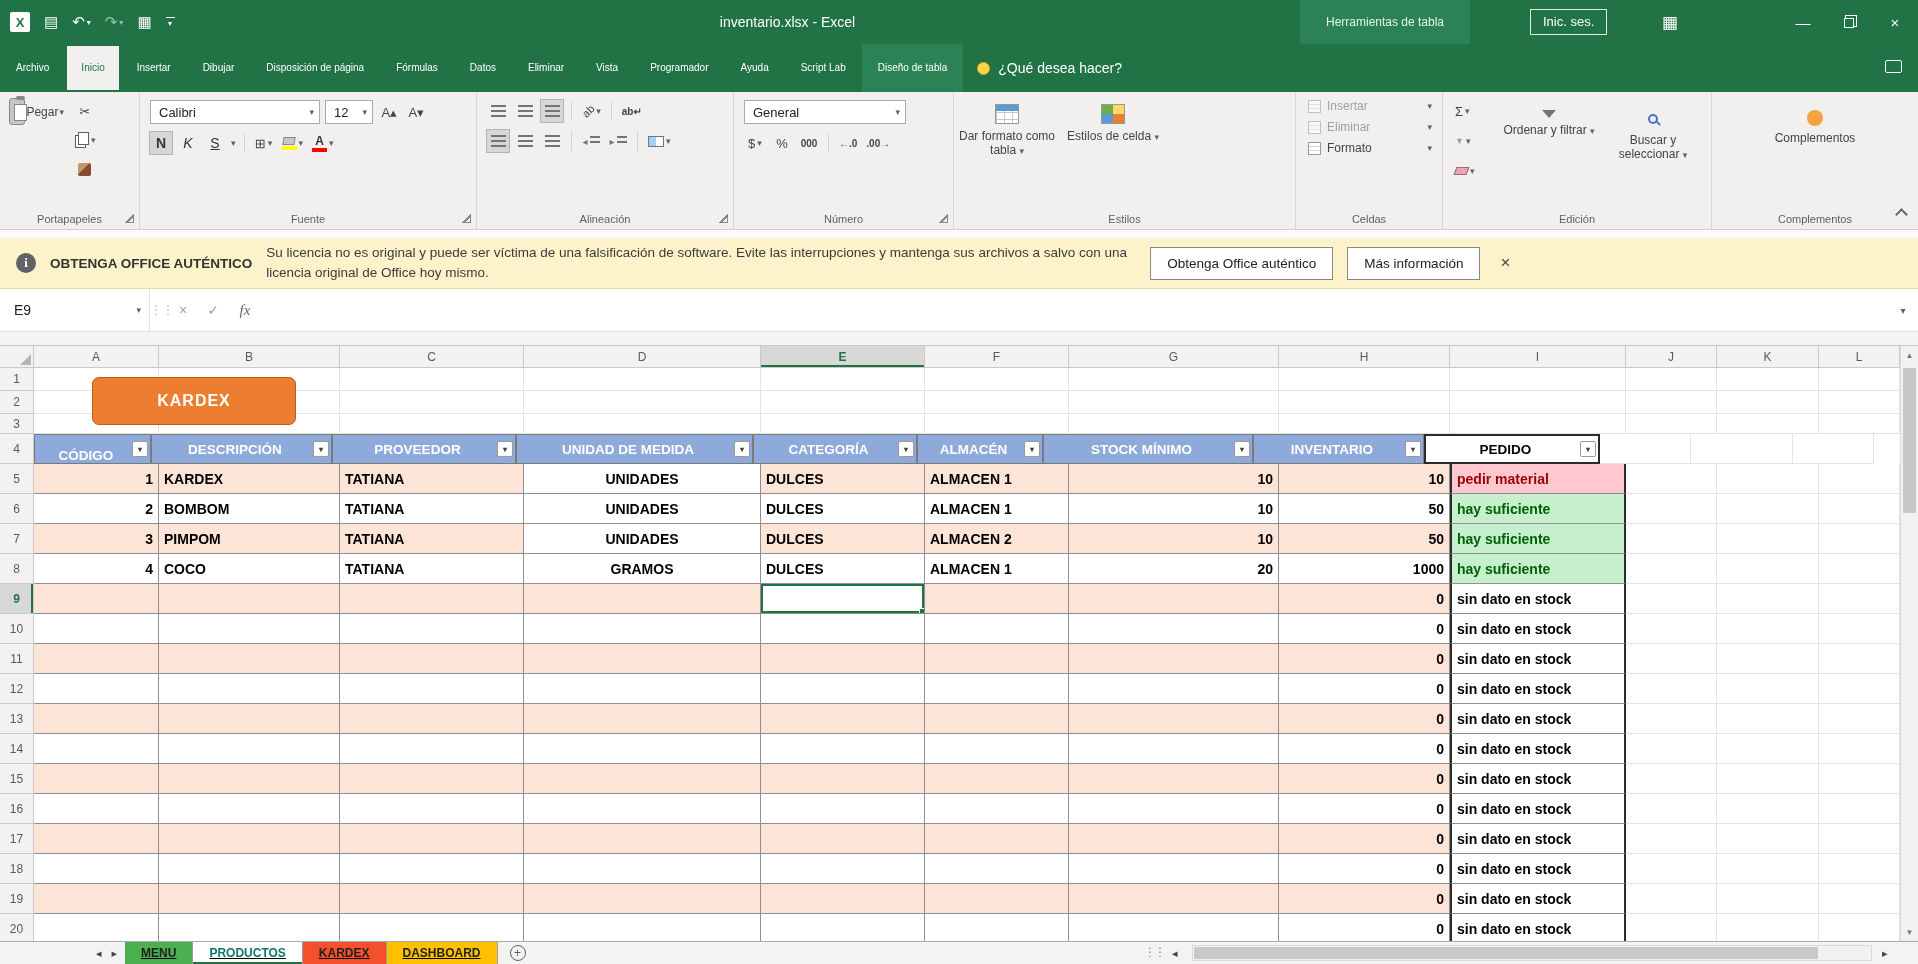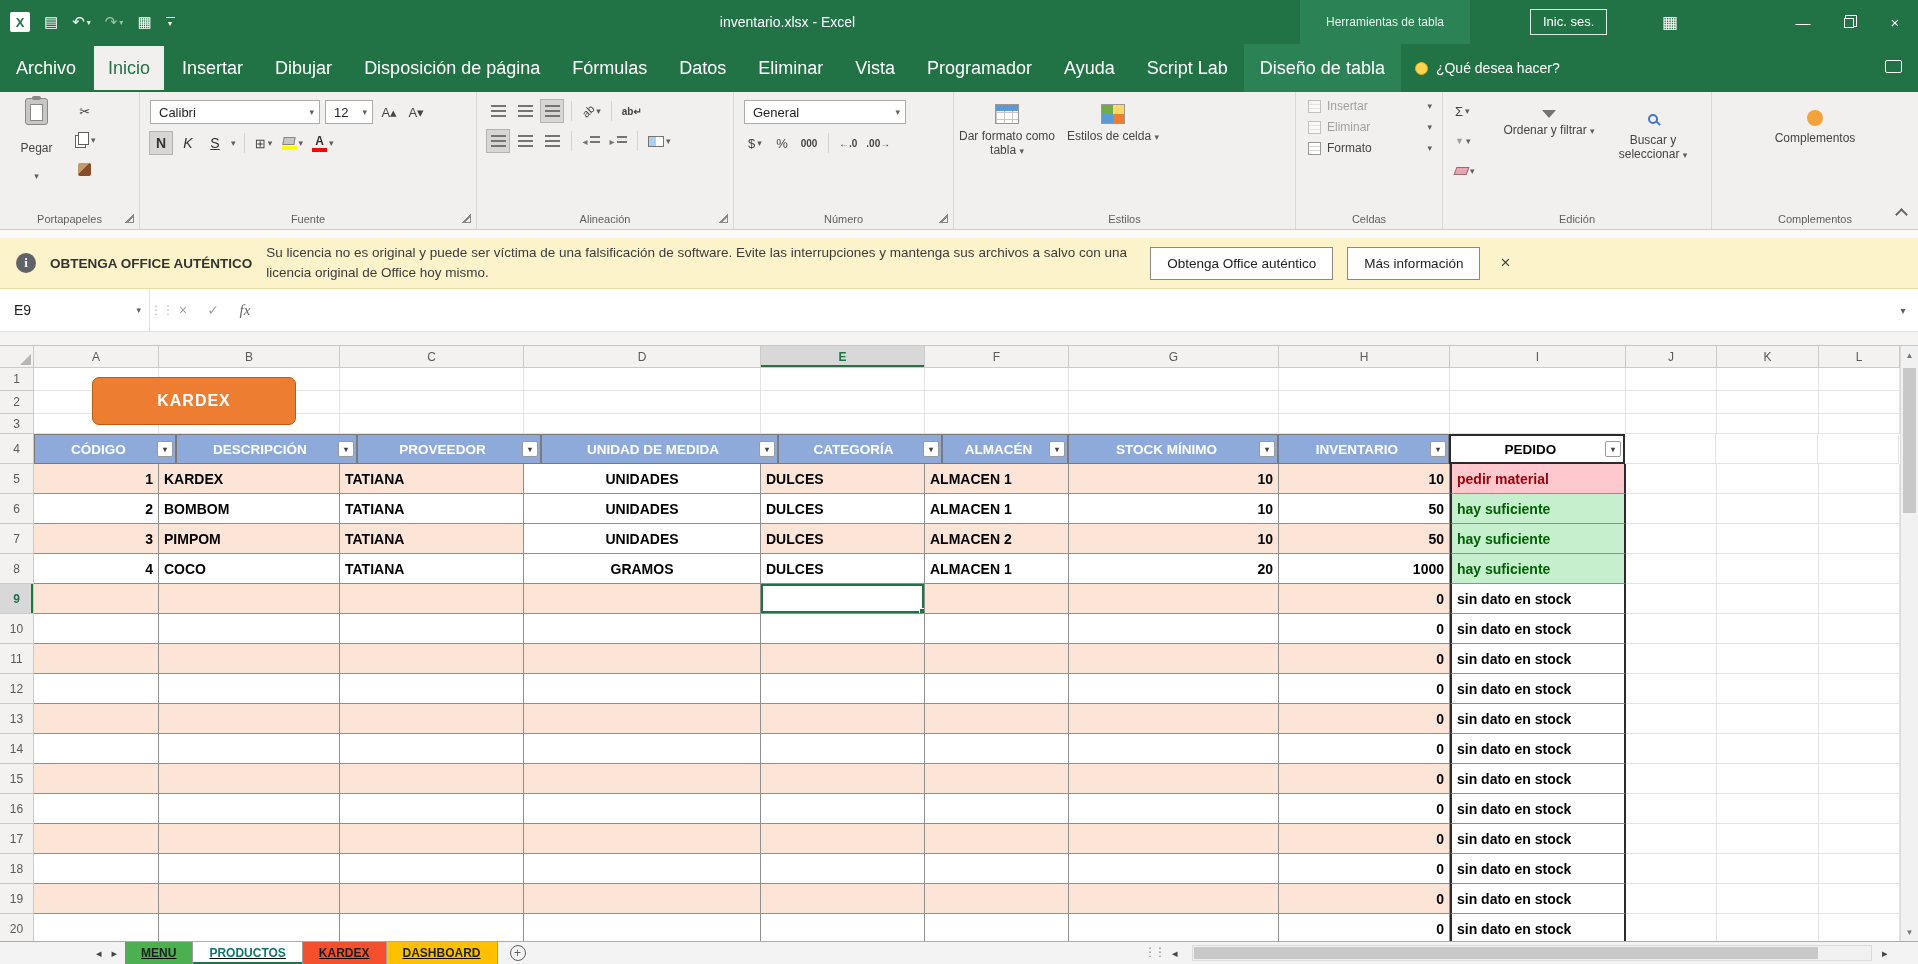--- a/index.html
+++ b/index.html
@@ -20,42 +20,42 @@
   .ctx-block { position:absolute; left:1300px; top:0; width:170px; height:44px; background:#2B8254; display:flex; align-items:center; justify-content:center; font-size:12px; color:#E4F3EA; }
   .signin { position:absolute; left:1530px; top:9px; height:26px; padding:0 12px; background:transparent; border:1px solid rgba(255,255,255,.85); color:#fff; font-size:13px; line-height:24px; }
   .disp-icon { position:absolute; left:1662px; top:12px; font-size:17px; }
   .winbtns { position:absolute; right:0; top:0; height:44px; display:flex; }
   .winbtn { width:46px; height:44px; display:flex; align-items:center; justify-content:center; font-size:15px; }
   .ic-restore { width:10px; height:10px; border:1px solid #fff; box-shadow:2px -2px 0 0 #217346, 2px -2px 0 1px #fff; margin-top:2px; }
 
   
   .tabrow { position:absolute; top:44px; left:0; right:0; height:48px; background:#217346; display:flex; align-items:stretch; color:#fff; }
   .tabstrip { display:flex; align-items:stretch; }
-  .rtab { padding:0 16px; line-height:48px; font-size:18px; white-space:nowrap; }
+  .rtab { padding:0 16px; line-height:48px; font-size:10px; white-space:nowrap; }
   .rtab.active { background:#F1F0EF; color:#217346; }
   .rtab.contextual { background:#2B8254; }
   .tellme { display:flex; align-items:center; gap:8px; margin-left:14px; font-size:14px; white-space:nowrap; }
   .bulb { width:13px; height:13px; border-radius:50%; background:#FFD34D; border:1px solid #E3AE12; }
   .comments-icon { position:absolute; right:16px; top:16px; width:17px; height:13px; border:1.5px solid #fff; border-radius:2px; }
 
   
   .ribbon { position:absolute; top:92px; left:0; right:0; height:138px; background:#F1F0EF; border-bottom:1px solid #D0CECC; display:flex; }
   .ribgap { position:absolute; top:230px; left:0; right:0; height:8px; background:#FAFAF9; }
   .rg { position:relative; height:100%; border-right:1px solid #DAD8D6; flex:none; color:#444; }
   .rg-label { position:absolute; bottom:4px; left:0; right:0; text-align:center; font-size:11px; color:#605E5C; }
   .dlg { position:absolute; bottom:6px; right:5px; width:9px; height:9px; border-right:1px solid #8A8886; border-bottom:1px solid #8A8886; background:linear-gradient(135deg, transparent 0 55%, #8A8886 55% 70%, transparent 70%); }
   .chev { font-size:9px; color:#605E5C; }
   .rrow { display:flex; align-items:center; gap:5px; margin:8px 0 0 10px; }
   .combo { display:flex; align-items:center; justify-content:space-between; background:#fff; border:1px solid #ACABA9; height:24px; padding:0 5px 0 8px; font-size:13px; color:#222; }
   .ribtn { min-width:22px; height:22px; display:flex; align-items:center; justify-content:center; font-size:13px; color:#444; gap:2px; padding:0 2px; }
   .ribtn.pressed { background:#D8D6D4; outline:1px solid #B5B3B1; }
   .vdiv { width:1px; height:20px; background:#D5D3D1; margin:0 3px; }
   .dis { color:#A19F9D !important; }
   
-  .paste-big { position:absolute; left:9px; top:6px; width:55px; display:flex; flex-direction:column; align-items:center; gap:16px; font-size:12px; }
+  .paste-big { position:absolute; left:9px; top:6px; width:55px; display:flex; flex-direction:row; align-items:center; gap:1px; font-size:12px; }
   .ic-clip { width:23px; height:27px; background:#C8C6C4; border:1px solid #8A8886; border-radius:3px; position:relative; }
   .ic-clip .page { position:absolute; left:4px; top:5px; width:13px; height:17px; background:#fff; border:1px solid #8A8886; }
   .ic-clip .cliptop { position:absolute; left:6px; top:-3px; width:9px; height:4px; background:#8A8886; border-radius:2px; }
   .clip-col { position:absolute; left:72px; top:8px; display:flex; flex-direction:column; gap:7px; }
   .ic-copy { width:11px; height:13px; border:1px solid #605E5C; background:#fff; box-shadow:-3px 3px 0 -1px #fff, -3px 3px 0 0 #605E5C; margin:0 0 3px 4px; }
   .ic-brush { width:13px; height:13px; background:linear-gradient(135deg, #C19A6B 0 45%, #8A4B2B 45% 100%); border-radius:2px; }
   
   .fmt { width:22px; height:22px; display:flex; align-items:center; justify-content:center; font-size:14px; color:#333; }
   .ic-fill { display:flex; flex-direction:column; align-items:center; }
   .ic-fill .shape { width:12px; height:8px; background:#C8C6C4; border:1px solid #8A8886; transform:skewX(-10deg); }
@@ -499,21 +499,21 @@
           <div class="gcell cell" style="width: 144px;"></div>
           <div class="gcell cell" style="width: 210px;"></div>
           <div class="gcell cell" style="width: 171px;"></div>
           <div class="gcell cell" style="width: 176px;"></div>
           <div class="gcell cell" style="width: 91px;"></div>
           <div class="gcell cell" style="width: 102px;"></div>
           <div class="gcell cell" style="width: 81px;"></div>
         </div>
         <div class="grow" style="height: 30px;">
           <div class="gcell rowhead" style="width: 34px;">4</div>
-          <div class="gcell cell th th-blue" style="width: 142px;">
+          <div class="gcell cell th th-blue" style="width: 117px; align-items: flex-end;">
             <span>CÓDIGO</span>
             <span class="filter">▾</span>
           </div>
           <div class="gcell cell th th-blue" style="width: 181px;">
             <span>DESCRIPCIÓN</span>
             <span class="filter">▾</span>
           </div>
           <div class="gcell cell th th-blue" style="width: 184px;">
             <span>PROVEEDOR</span>
             <span class="filter">▾</span>

